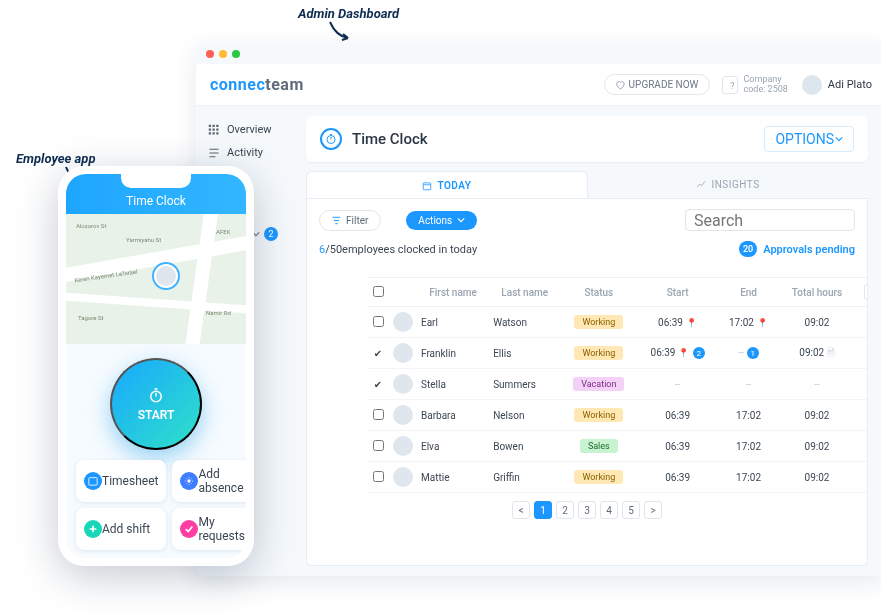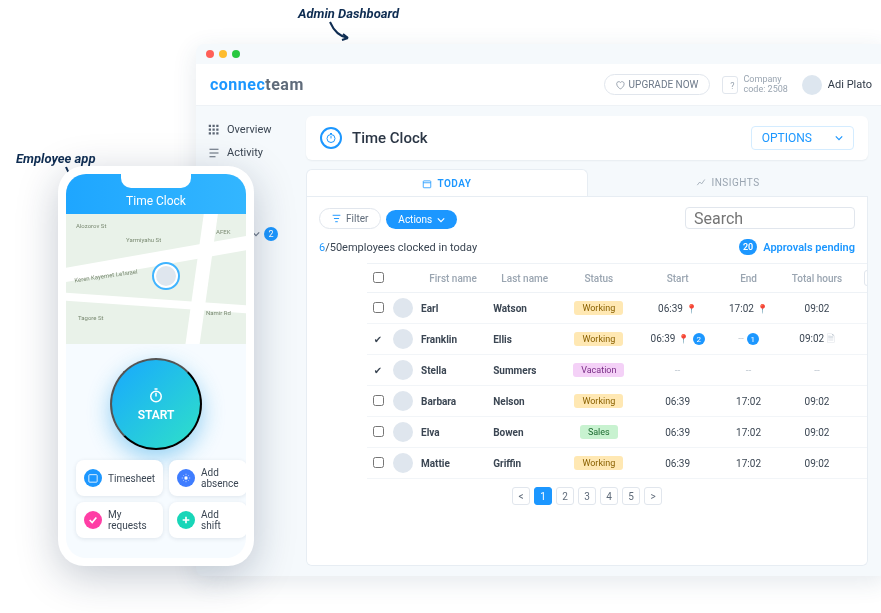--- a/index.html
+++ b/index.html
@@ -31,44 +31,44 @@
   .sidebar { width:100px; padding:12px 10px; font-size:11px; color:#3b4653; }
   .sidebar .item { display:flex; align-items:center; gap:7px; padding:5px 2px; cursor:pointer;}
   .sidebar svg{width:12px;height:12px;}
 
   .main { flex:1; padding:10px 18px 10px 10px; display:flex; flex-direction:column;}
   .card { background:#fff; border-radius:6px; box-shadow:0 1px 2px rgba(16,33,54,.06); }
   .card.head { padding:10px 14px; display:flex; align-items:center;}
   .clockicon { width:22px;height:22px;border:2px solid #1c97ff;border-radius:50%; color:#1c97ff; display:flex;align-items:center;justify-content:center; margin-right:10px;}
   .clockicon svg{width:12px;height:12px;}
   .headtitle{ font-size:15px; color:#2b3645; font-weight:500;}
-  .options{ margin-left:auto; border:1px solid #d4ecff; color:#1c97ff; font-size:12px; padding:4px 10px; border-radius:4px; display:flex; gap:23px; align-items:center; background:#fff;}
+  .options{ margin-left:auto; border:1px solid #d4ecff; color:#1c97ff; font-size:14px; padding:4px 10px; border-radius:4px; display:flex; gap:1px; align-items:center; background:#fff;}
 
   .tabs { display:flex; margin-top:8px; border-bottom:1px solid #e7edf3;}
   .tab { flex:1; text-align:center; font-size:10px; letter-spacing:.5px; color:#9aa5b1; padding:8px 0; display:flex; align-items:center; justify-content:center; gap:5px;}
   .tab.active { color:#1c97ff; background:#fff; border-radius:6px 6px 0 0; box-shadow:0 -1px 0 #e7edf3 inset; border:1px solid #e7edf3; border-bottom:none; position:relative; top:1px; font-weight:600;}
 
   .panel { background:#fff; border:1px solid #e7edf3; border-top:none; border-radius:0 0 6px 6px; padding:10px 12px; flex:1; overflow:auto;}
-  .toolbar{display:flex; gap:5px; align-items:flex-end;}
+  .toolbar{display:flex; gap:25px; align-items:center;}
   .pill{ border:1px solid #e1e6ed; color:#5f6b7a; font-size:10px; padding:4px 12px; border-radius:14px; display:flex; align-items:center; gap:5px; background:#fff;}
   .pill.primary{ background:#1c97ff; color:#fff; border:none;}
   .search{ margin-left:auto; border:1px solid #e1e6ed; border-radius:4px; height:22px; width:170px; display:flex; align-items:center; padding:0 8px; font-size:10px; color:#9aa5b1;}
   .search input{ border:none; outline:none; flex:1; font-size:16px; background:transparent;}
 
-  .summary{ display:flex; align-items:center; margin:10px 0 8px; font-size:11px; color:#3b4653;}
+  .summary{ display:flex; align-items:center; margin:10px 0 20px; font-size:11px; color:#3b4653;}
   .summary .frac .a{color:#1c97ff;}
   .summary .right{ margin-left:auto; display:flex; gap:6px; align-items:center; color:#1c97ff; font-weight:600;}
   .badge-circ{background:#1c97ff;color:#fff;border-radius:10px;min-width:18px;height:16px;display:inline-flex;align-items:center;justify-content:center;font-size:9px;padding:0 4px;}
 
   table{ width:100%; border-collapse:collapse; font-size:10px; color:#3b4653;margin-left:48px;}
   th{ color:#9aa5b1; font-weight:500; padding:6px 4px; border-top:1px solid #eef2f6; border-bottom:1px solid #eef2f6; text-align:center;}
   th:first-child{width:22px;}
   th:nth-child(2){width:28px;}
   td{ padding:5px 4px; border-bottom:1px solid #f2f5f8; text-align:center;}
-  td.fn,td.ln{ text-align:left; padding-left:4px;font-weight:bold;}
+  td.fn,td.ln{ text-align:left; padding-left:4px;}
   .av{width:20px;height:20px;border-radius:50%;background:#dfe6ee;display:inline-block;vertical-align:middle;}
   .chip{display:inline-block;padding:2px 8px;border-radius:3px;font-size:9px;}
   .chip.work{background:#ffe8b3;color:#8a6100;}
   .chip.vac {background:#f4d1f7;color:#7a2c86;}
   .chip.sale{background:#c8f2d0;color:#1d6b30;}
   .pin{color:#b9c3ce;font-size:9px;margin-left:3px;}
   .dotb{width:12px;height:12px;border-radius:50%;background:#1c97ff;color:#fff;font-size:8px;display:inline-flex;align-items:center;justify-content:center;margin-left:3px;}
   .layoutbtn{border:1px solid #e1e6ed;border-radius:3px;padding:2px 4px;color:#9aa5b1;display:inline-flex;gap:3px;align-items:center;}
   input[type=checkbox]{width:11px;height:11px;}
 
@@ -87,21 +87,21 @@
   .r2{width:14px;height:160px;top:-10px;left:128px;transform:rotate(8deg);}
   .r3{width:200px;height:8px;top:85px;left:-10px;transform:rotate(4deg);}
   .lbl{position:absolute;font-size:6px;color:#7a8a72;}
   .mpin{position:absolute;left:86px;top:48px;width:28px;height:28px;border-radius:50%;background:#fff;border:2px solid #40b4ff;display:flex;align-items:center;justify-content:center;}
   .mpin::after{content:"";position:absolute;width:46px;height:46px;border-radius:50%;background:rgba(64,180,255,.25);z-index:-1;}
   .mpin .av{width:20px;height:20px;}
   .startwrap{display:flex;justify-content:center;margin-top:14px;}
   .start{width:92px;height:92px;border-radius:50%;background:linear-gradient(135deg,#18a8ff,#2fe1c8);color:#fff;display:flex;flex-direction:column;align-items:center;justify-content:center;gap:4px;font-size:12px;font-weight:600;box-shadow:0 8px 22px rgba(30,160,230,.45);}
   .start svg{width:18px;height:18px;}
   .btns{display:grid;grid-template-columns:1fr 1fr;gap:6px;padding:10px 10px 0;}
-  .pbtn{background:#fff;border-radius:8px;box-shadow:0 1px 4px rgba(20,40,70,.1);padding:7px 8px;display:flex;align-items:center;gap:6px;font-size:10px;color:#3b4653;}
+  .pbtn{background:#fff;border-radius:8px;box-shadow:0 1px 4px rgba(20,40,70,.1);padding:7px 8px;display:flex;align-items:center;font-size:12px;color:#3b4653;}
   .ic{width:18px;height:18px;border-radius:50%;color:#fff;display:flex;align-items:center;justify-content:center;flex-shrink:0;}
   .ic svg{width:10px;height:10px;}
   .ic.blue{background:#1c97ff;} .ic.blue2{background:#3f7dff;} .ic.pink{background:#ff3ea5;} .ic.teal{background:#18d6b8;}
 
   .tick{display:inline-block;width:10px;}
   .muted{color:#c3cbd4;}
 </style>
 </head>
 <body>
 
@@ -393,30 +393,30 @@
             <svg viewBox="0 0 12 12">
               <circle cx="6" cy="6" r="2" fill="#fff"></circle>
               <g stroke="#fff">
                 <path d="M6 1v1M6 10v1M1 6h1M10 6h1M3 3l.7.7M8.3 8.3L9 9M3 9l.7-.7M8.3 3.7L9 3"></path>
               </g>
             </svg>
           </span>
           <span>Add absence</span>
         </div>
       <div class="pbtn">
+          <span class="ic teal">
+            <svg viewBox="0 0 12 12">
+              <path d="M6 2v8M2 6h8" stroke="#fff" stroke-width="2"></path>
+            </svg>
+          </span>
+          <span>Add shift</span>
+        </div>
+      <div class="pbtn">
           <span class="ic pink">
             <svg viewBox="0 0 12 12">
               <path d="M2 6l3 3 5-6" fill="none" stroke="#fff" stroke-width="2"></path>
             </svg>
           </span>
           <span>My requests</span>
         </div>
-      <div class="pbtn">
-          <span class="ic teal">
-            <svg viewBox="0 0 12 12">
-              <path d="M6 2v8M2 6h8" stroke="#fff" stroke-width="2"></path>
-            </svg>
-          </span>
-          <span>Add shift</span>
-        </div>
     </div>
   </div>
 </div>
 
 </body></html>

